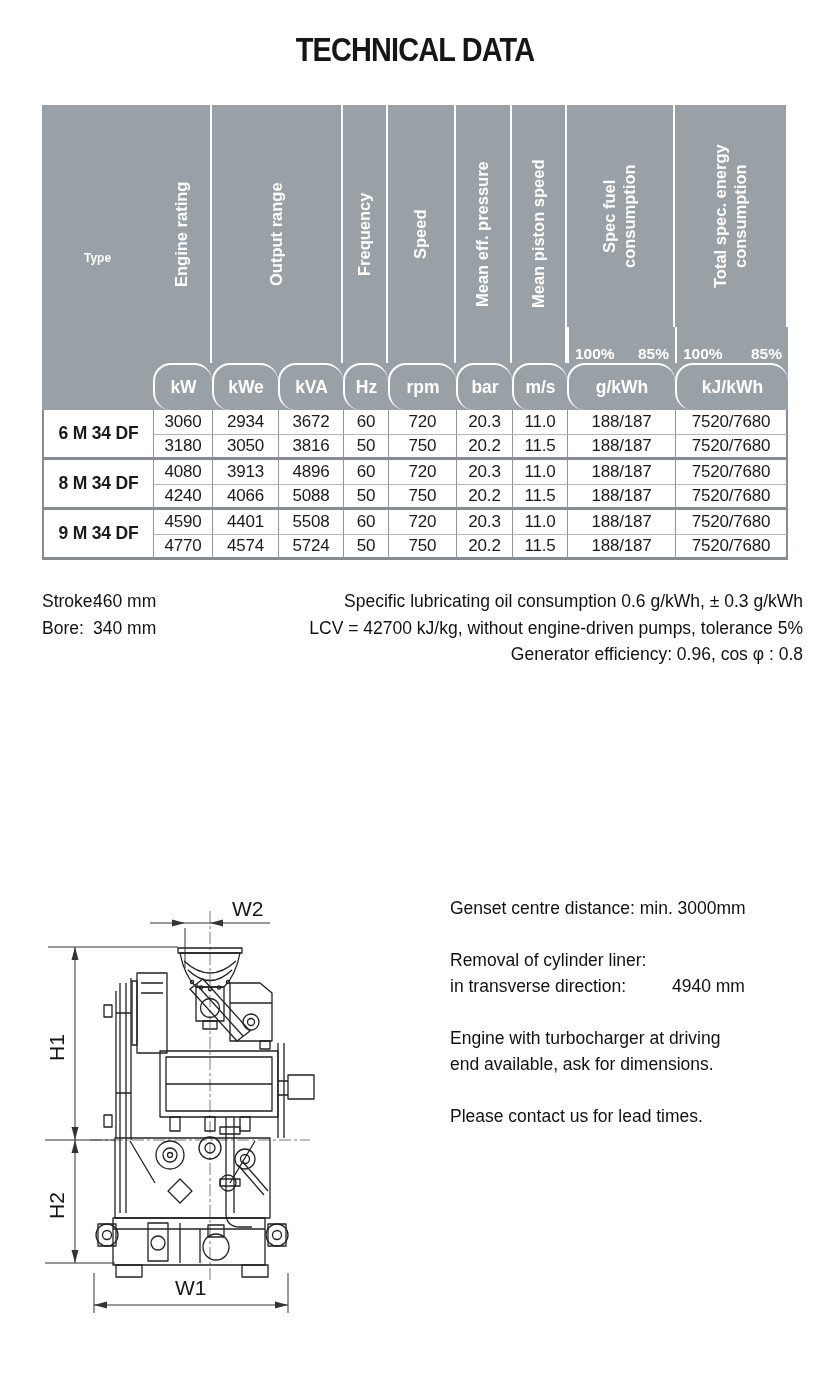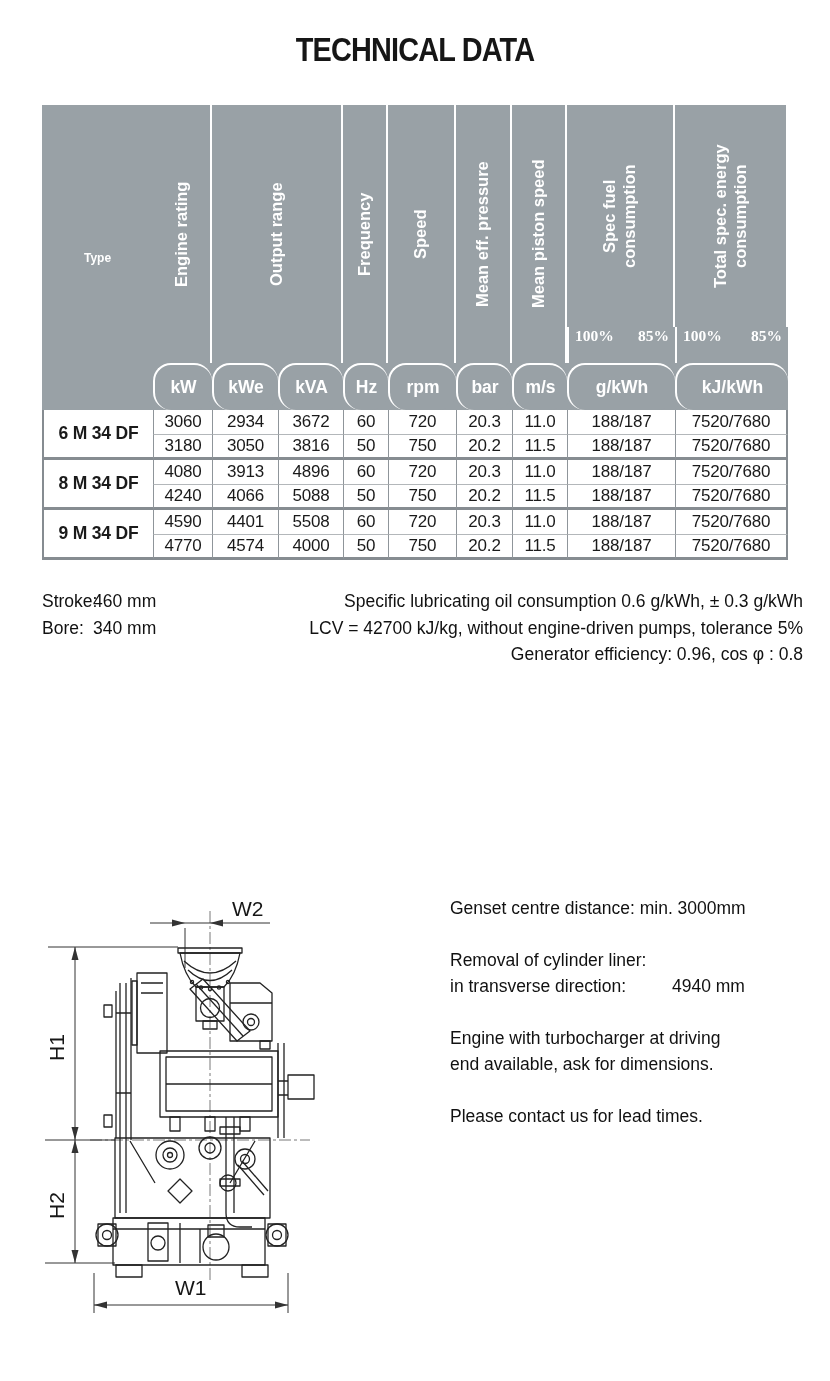--- a/index.html
+++ b/index.html
@@ -19,22 +19,22 @@
   .rot{writing-mode:vertical-rl;transform:rotate(180deg);white-space:pre-line;text-align:center;
        font-size:16.5px;line-height:1.2;}
   .hc2{grid-column:2;grid-row:1/3;border-left:2px solid #fff;}
   .hc34{grid-column:3/5;grid-row:1/3;border-left:2px solid #fff;}
   .hc5{grid-column:5;grid-row:1/3;border-left:2px solid #fff;}
   .hc6{grid-column:6;grid-row:1/3;border-left:2px solid #fff;}
   .hc7{grid-column:7;grid-row:1/3;border-left:2px solid #fff;}
   .hc8{grid-column:8;grid-row:1/3;border-left:2px solid #fff;}
   .hc9{grid-column:9;grid-row:1;border-left:2px solid #fff;}
   .hc10{grid-column:10;grid-row:1;border-left:2px solid #fff;}
-  .sub{grid-row:2;display:flex;align-items:flex-start;justify-content:space-between;
-       padding:0 6px;font-size:15.5px;border-left:2px solid #fff;box-sizing:border-box;font-family:Liberation Serif, serif;}
+  .sub{grid-row:2;display:flex;align-items:flex-end;justify-content:space-between;
+       padding:0 6px;font-size:15.5px;border-left:2px solid #fff;box-sizing:border-box;}
   .sub9{grid-column:9;}
   .sub10{grid-column:10;}
   .unit{grid-row:3;font-size:17.5px;border-left:2px solid #fff;border-top:2px solid #fff;border-radius:18px;}
   .u1{grid-column:2}.u2{grid-column:3}.u3{grid-column:4}.u4{grid-column:5}.u5{grid-column:6}
   .u6{grid-column:7}.u7{grid-column:8}.u8{grid-column:9}.u9{grid-column:10}
   
   .tbody{display:grid;grid-template-columns:111px 59px 66px 65px 45px 68px 56px 55px 108px 113px;
          grid-auto-rows:25px;background:#fff;}
   .td{display:flex;align-items:center;justify-content:center;font-size:17px;color:#1a1a1a;
       box-sizing:border-box;border-left:1px solid #8f959a;background:#fff;letter-spacing:-0.2px;}
@@ -143,21 +143,21 @@
       <div class="td r1">4401</div>
       <div class="td r1">5508</div>
       <div class="td r1">60</div>
       <div class="td r1">720</div>
       <div class="td r1">20.3</div>
       <div class="td r1">11.0</div>
       <div class="td r1">188/187</div>
       <div class="td r1 c-last">7520/7680</div>
       <div class="td r2">4770</div>
       <div class="td r2">4574</div>
-      <div class="td r2">4000</div>
+      <div class="td r2">5724</div>
       <div class="td r2">50</div>
       <div class="td r2">750</div>
       <div class="td r2">20.2</div>
       <div class="td r2">11.5</div>
       <div class="td r2">188/187</div>
       <div class="td r2 c-last">7520/7680</div>
     </div>
   </div>
 
   <div class="specs">

